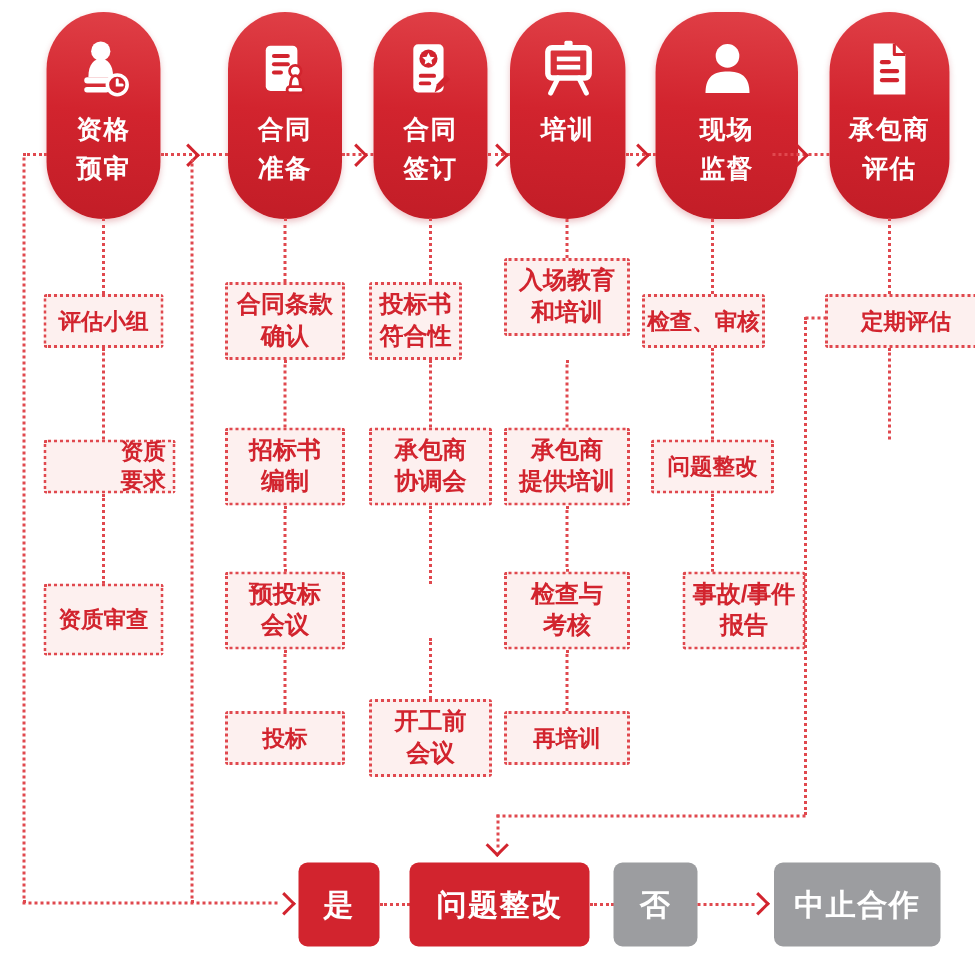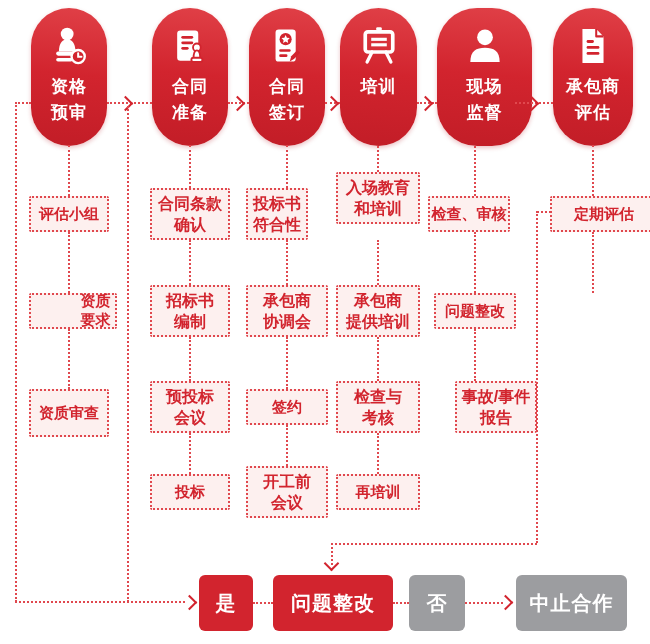--- a/index.html
+++ b/index.html
@@ -193,21 +193,20 @@
   <div class="sub s2" style="left:150px;top:285px;width:80px;height:52px;">招标书
 编制</div>
   <div class="sub s2" style="left:150px;top:381px;width:80px;height:52px;">预投标
 会议</div>
   <div class="sub s1" style="left:150px;top:474px;width:80px;height:36px;">投标</div>
 
   <div class="sub s2" style="left:246px;top:188px;width:62px;height:52px;">投标书
 符合性</div>
   <div class="sub s2" style="left:246px;top:285px;width:82px;height:52px;">承包商
 协调会</div>
-  <div class="sub s1" style="left:246px;top:389px;width:82px;height:36px;">签约</div>
   <div class="sub s2" style="left:246px;top:466px;width:82px;height:52px;">开工前
 会议</div>
 
   <div class="sub s2" style="left:336px;top:172px;width:84px;height:52px;">入场教育
 和培训</div>
   <div class="sub s2" style="left:336px;top:285px;width:84px;height:52px;">承包商
 提供培训</div>
   <div class="sub s2" style="left:336px;top:381px;width:84px;height:52px;">检查与
 考核</div>
   <div class="sub s1" style="left:336px;top:474px;width:84px;height:36px;">再培训</div>

